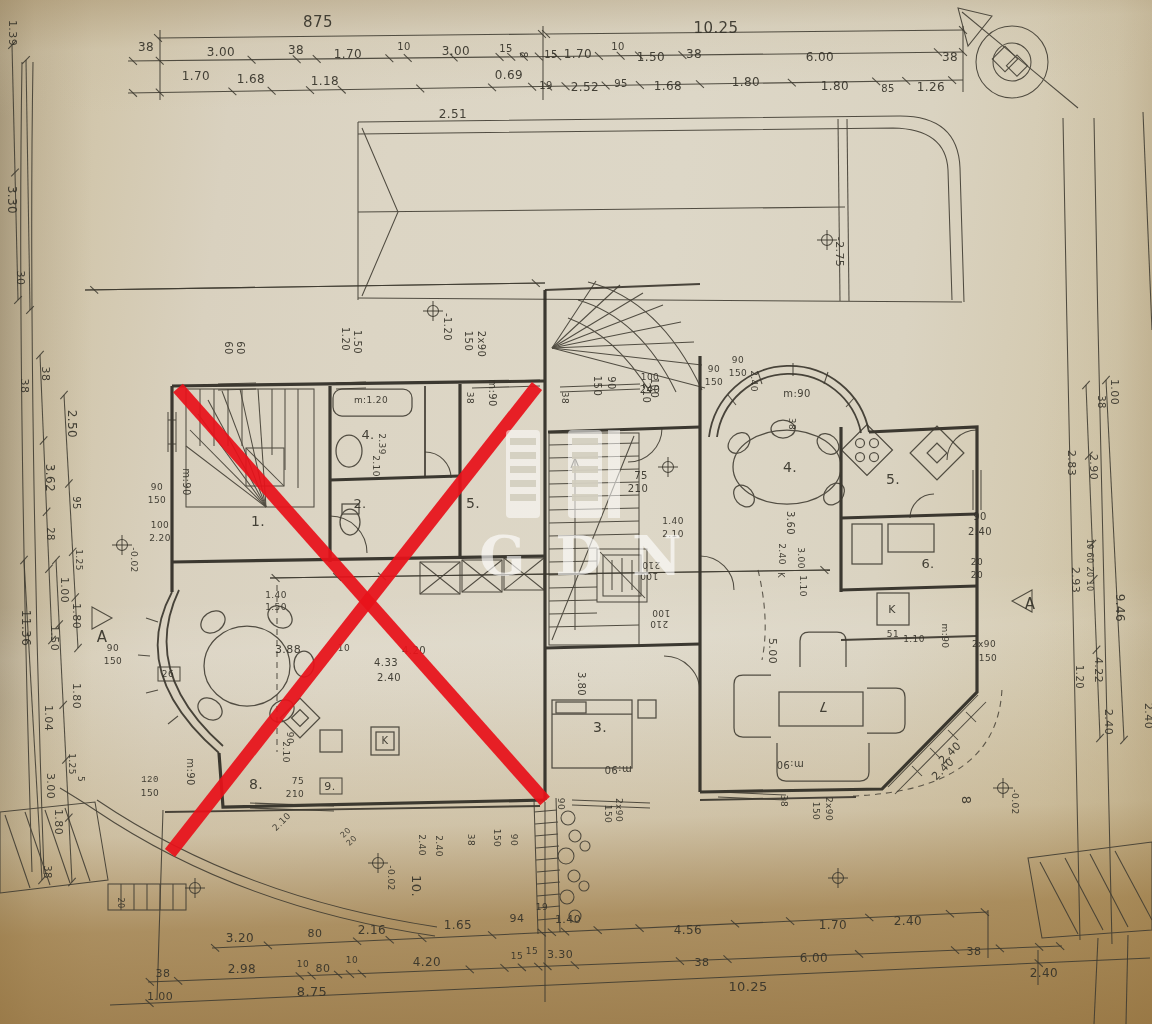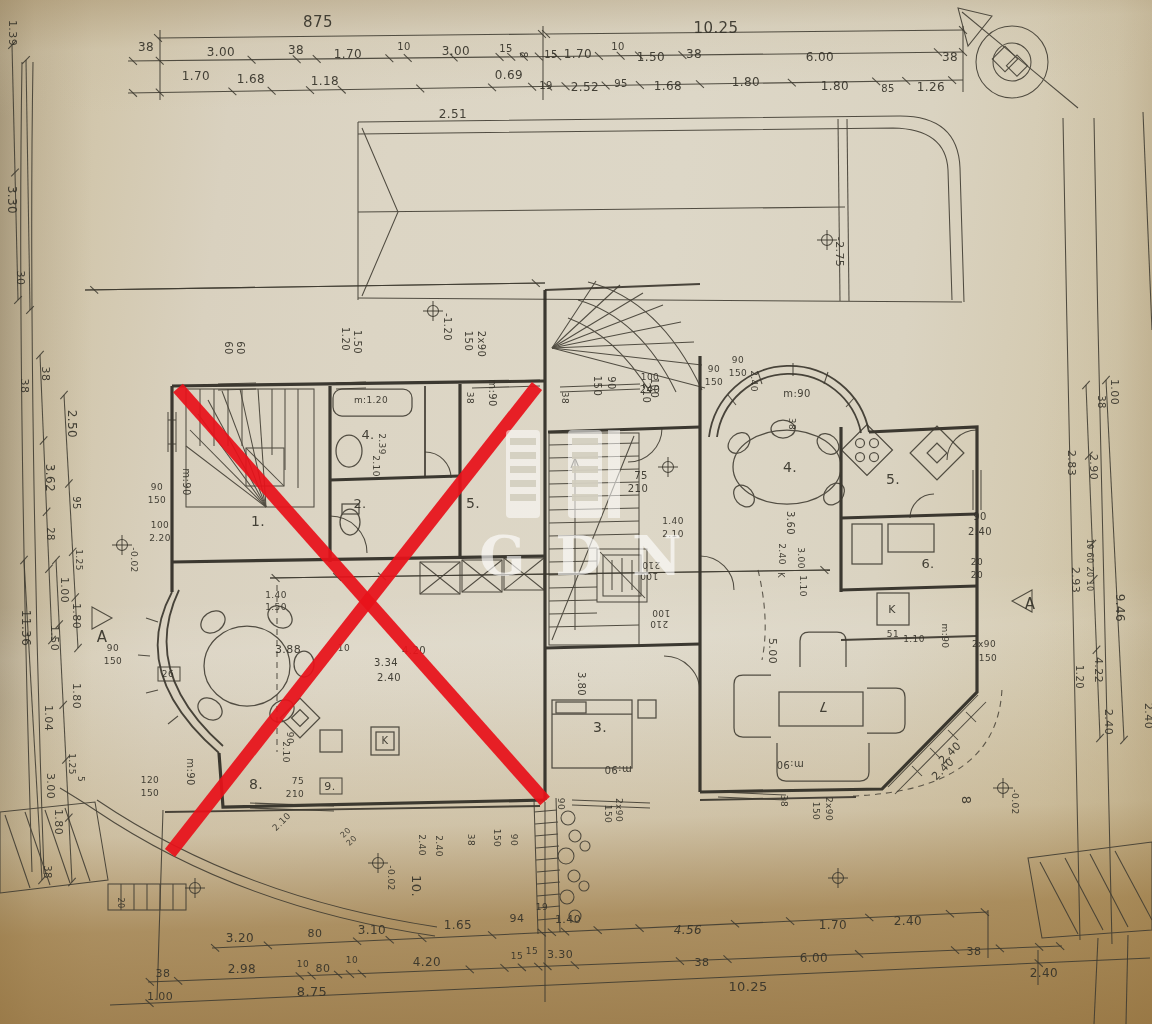--- a/index.html
+++ b/index.html
@@ -580,28 +580,28 @@
       <span class="lbl" style="left: 381px; top: 444px; font-size: 9px; transform: translate(-50%, -50%) rotate(90deg);">2.39</span>
       <span class="lbl" style="left: 375px; top: 466px; font-size: 9px; transform: translate(-50%, -50%) rotate(90deg);">2.10</span>
       <span class="lbl" style="left: 473px; top: 503px; font-size: 14px; transform: translate(-50%, -50%) rotate(0deg);">5.</span>
       <span class="lbl" style="left: 157px; top: 487px; font-size: 9px; transform: translate(-50%, -50%) rotate(0deg);">90</span>
       <span class="lbl" style="left: 157px; top: 500px; font-size: 9px; transform: translate(-50%, -50%) rotate(0deg);">150</span>
       <span class="lbl" style="left: 160px; top: 525px; font-size: 9px; transform: translate(-50%, -50%) rotate(0deg);">100</span>
       <span class="lbl" style="left: 160px; top: 538px; font-size: 9px; transform: translate(-50%, -50%) rotate(0deg);">2.20</span>
       <span class="lbl" style="left: 113px; top: 648px; font-size: 9px; transform: translate(-50%, -50%) rotate(0deg);">90</span>
       <span class="lbl" style="left: 113px; top: 661px; font-size: 9px; transform: translate(-50%, -50%) rotate(0deg);">150</span>
       <span class="lbl" style="left: 168px; top: 674px; font-size: 9px; transform: translate(-50%, -50%) rotate(0deg);">26</span>
-      <span class="lbl" style="left: 150px; top: 780px; font-size: 9px; transform: translate(-50%, -50%) rotate(0deg);">120</span>
+      <span class="lbl" style="left: 150px; top: 780px; font-size: 9px; transform: translate(-50%, -50%) rotate(0deg); font-family: Liberation Mono, monospace;">120</span>
       <span class="lbl" style="left: 150px; top: 793px; font-size: 9px; transform: translate(-50%, -50%) rotate(0deg);">150</span>
       <span class="lbl" style="left: 190px; top: 772px; font-size: 10px; transform: translate(-50%, -50%) rotate(90deg);">m:90</span>
       <span class="lbl" style="left: 276px; top: 595px; font-size: 9px; transform: translate(-50%, -50%) rotate(0deg);">1.40</span>
       <span class="lbl" style="left: 276px; top: 607px; font-size: 9px; transform: translate(-50%, -50%) rotate(0deg);">1.50</span>
       <span class="lbl" style="left: 288px; top: 649px; font-size: 11px; transform: translate(-50%, -50%) rotate(0deg);">3.88</span>
       <span class="lbl" style="left: 344px; top: 648px; font-size: 9px; transform: translate(-50%, -50%) rotate(0deg);">10</span>
-      <span class="lbl" style="left: 386px; top: 663px; font-size: 10px; transform: translate(-50%, -50%) rotate(0deg);">3.34</span>
+      <span class="lbl" style="left: 386px; top: 663px; font-size: 10px; transform: translate(-50%, -50%) rotate(0deg);">4.33</span>
       <span class="lbl" style="left: 389px; top: 678px; font-size: 10px; transform: translate(-50%, -50%) rotate(0deg);">2.40</span>
       <span class="lbl" style="left: 414px; top: 651px; font-size: 10px; transform: translate(-50%, -50%) rotate(0deg);">4.20</span>
       <span class="lbl" style="left: 289px; top: 738px; font-size: 9px; transform: translate(-50%, -50%) rotate(90deg);">90</span>
       <span class="lbl" style="left: 285px; top: 752px; font-size: 9px; transform: translate(-50%, -50%) rotate(90deg);">2.10</span>
       <span class="lbl" style="left: 256px; top: 784px; font-size: 14px; transform: translate(-50%, -50%) rotate(0deg);">8.</span>
       <span class="lbl" style="left: 330px; top: 786px; font-size: 11px; transform: translate(-50%, -50%) rotate(0deg);">9.</span>
       <span class="lbl" style="left: 298px; top: 781px; font-size: 9px; transform: translate(-50%, -50%) rotate(0deg);">75</span>
       <span class="lbl" style="left: 295px; top: 794px; font-size: 9px; transform: translate(-50%, -50%) rotate(0deg);">210</span>
       <span class="lbl" style="left: 385px; top: 741px; font-size: 10px; transform: translate(-50%, -50%) rotate(0deg);">K</span>
       <span class="lbl" style="left: 282px; top: 822px; font-size: 9px; transform: translate(-50%, -50%) rotate(-45deg);">2.10</span>
@@ -655,26 +655,26 @@
       <span class="lbl" style="left: 390px; top: 878px; font-size: 9px; transform: translate(-50%, -50%) rotate(90deg);">-0.02</span>
       <span class="lbl" style="left: 416px; top: 886px; font-size: 13px; transform: translate(-50%, -50%) rotate(90deg);">10.</span>
       <span class="lbl" style="left: 421px; top: 845px; font-size: 9px; transform: translate(-50%, -50%) rotate(90deg);">2.40</span>
       <span class="lbl" style="left: 438px; top: 846px; font-size: 9px; transform: translate(-50%, -50%) rotate(90deg);">2.40</span>
       <span class="lbl" style="left: 470px; top: 840px; font-size: 9px; transform: translate(-50%, -50%) rotate(90deg);">38</span>
       <span class="lbl" style="left: 496px; top: 838px; font-size: 9px; transform: translate(-50%, -50%) rotate(90deg);">150</span>
       <span class="lbl" style="left: 513px; top: 840px; font-size: 9px; transform: translate(-50%, -50%) rotate(90deg);">90</span>
       <span class="lbl" style="left: 120px; top: 903px; font-size: 8px; transform: translate(-50%, -50%) rotate(90deg);">20</span>
       <span class="lbl" style="left: 240px; top: 938px; font-size: 12px; transform: translate(-50%, -50%) rotate(0deg);">3.20</span>
       <span class="lbl" style="left: 315px; top: 933px; font-size: 11px; transform: translate(-50%, -50%) rotate(0deg);">80</span>
-      <span class="lbl" style="left: 372px; top: 930px; font-size: 12px; transform: translate(-50%, -50%) rotate(0deg);">3.10</span>
+      <span class="lbl" style="left: 372px; top: 930px; font-size: 12px; transform: translate(-50%, -50%) rotate(0deg);">2.16</span>
       <span class="lbl" style="left: 458px; top: 925px; font-size: 12px; transform: translate(-50%, -50%) rotate(0deg);">1.65</span>
       <span class="lbl" style="left: 517px; top: 918px; font-size: 11px; transform: translate(-50%, -50%) rotate(0deg);">94</span>
       <span class="lbl" style="left: 542px; top: 907px; font-size: 9px; transform: translate(-50%, -50%) rotate(0deg);">19</span>
       <span class="lbl" style="left: 568px; top: 919px; font-size: 11px; transform: translate(-50%, -50%) rotate(0deg);">1.40</span>
-      <span class="lbl" style="left: 688px; top: 930px; font-size: 12px; transform: translate(-50%, -50%) rotate(0deg); font-style: italic;">4.56</span>
+      <span class="lbl" style="left: 688px; top: 930px; font-size: 12px; transform: translate(-50%, -50%) rotate(0deg);">4.56</span>
       <span class="lbl" style="left: 833px; top: 925px; font-size: 12px; transform: translate(-50%, -50%) rotate(0deg);">1.70</span>
       <span class="lbl" style="left: 908px; top: 921px; font-size: 12px; transform: translate(-50%, -50%) rotate(0deg);">2.40</span>
       <span class="lbl" style="left: 163px; top: 973px; font-size: 11px; transform: translate(-50%, -50%) rotate(0deg);">38</span>
       <span class="lbl" style="left: 242px; top: 969px; font-size: 12px; transform: translate(-50%, -50%) rotate(0deg);">2.98</span>
       <span class="lbl" style="left: 303px; top: 964px; font-size: 9px; transform: translate(-50%, -50%) rotate(0deg);">10</span>
       <span class="lbl" style="left: 323px; top: 968px; font-size: 11px; transform: translate(-50%, -50%) rotate(0deg);">80</span>
       <span class="lbl" style="left: 352px; top: 960px; font-size: 9px; transform: translate(-50%, -50%) rotate(0deg);">10</span>
       <span class="lbl" style="left: 427px; top: 962px; font-size: 12px; transform: translate(-50%, -50%) rotate(0deg);">4.20</span>
       <span class="lbl" style="left: 517px; top: 956px; font-size: 9px; transform: translate(-50%, -50%) rotate(0deg);">15</span>
       <span class="lbl" style="left: 532px; top: 951px; font-size: 9px; transform: translate(-50%, -50%) rotate(0deg);">15</span>

